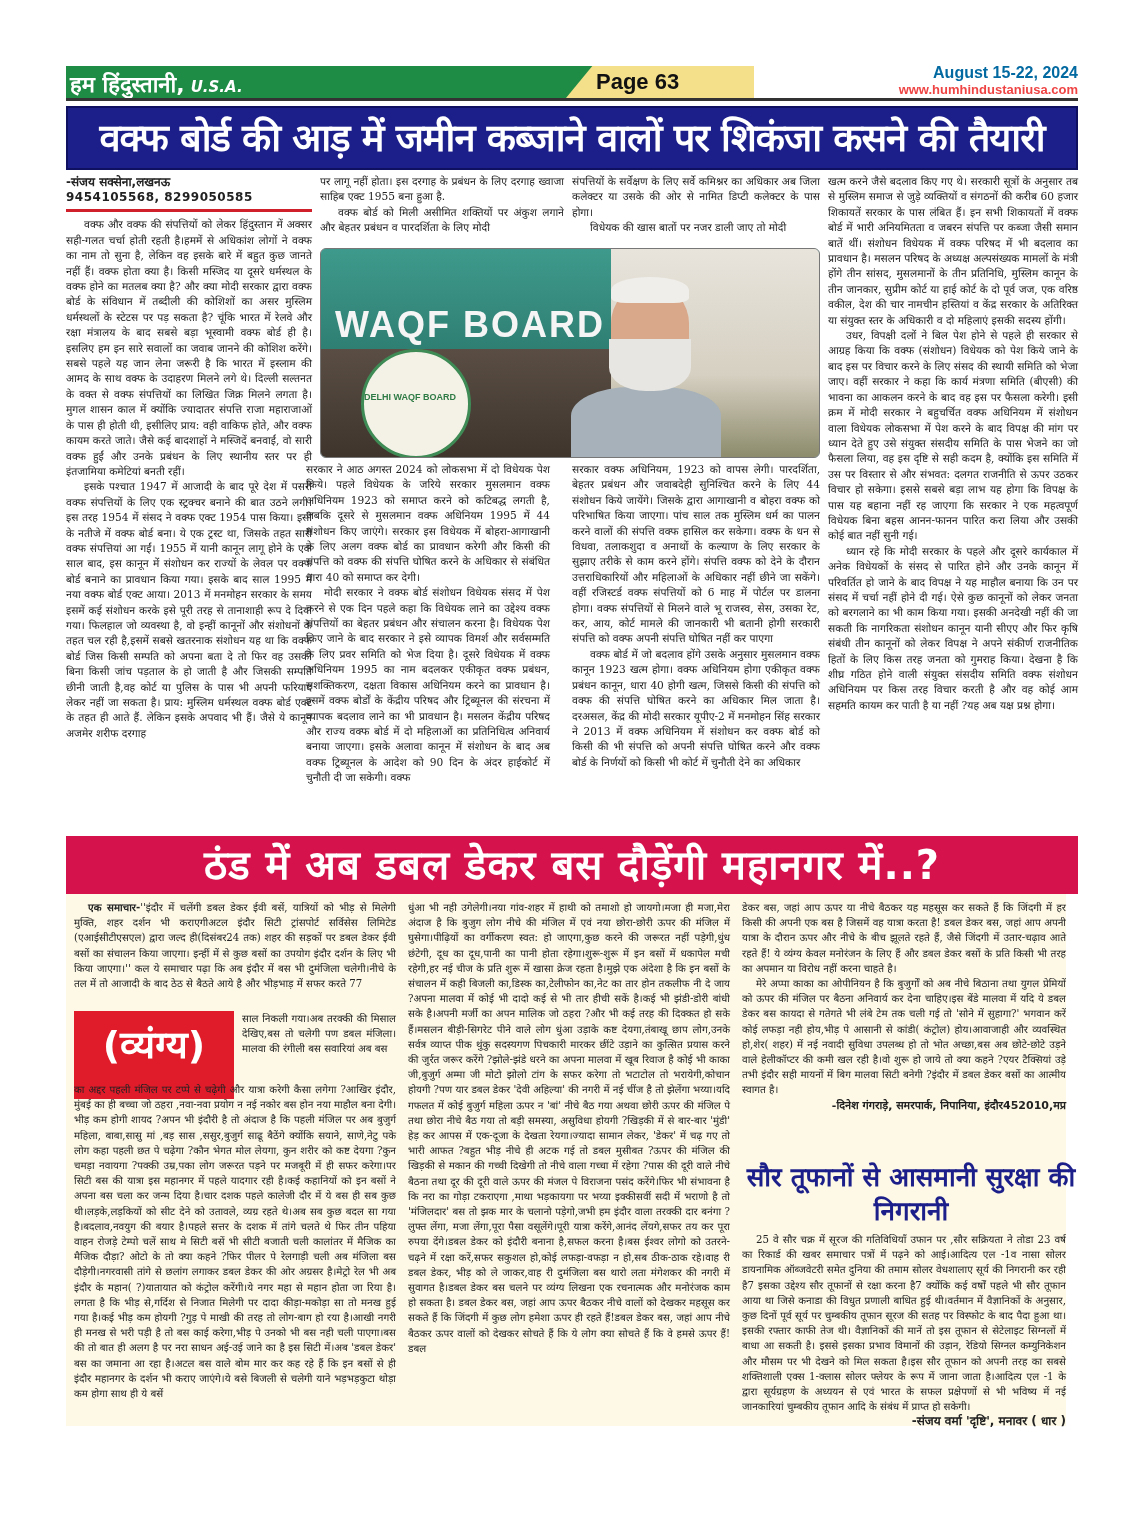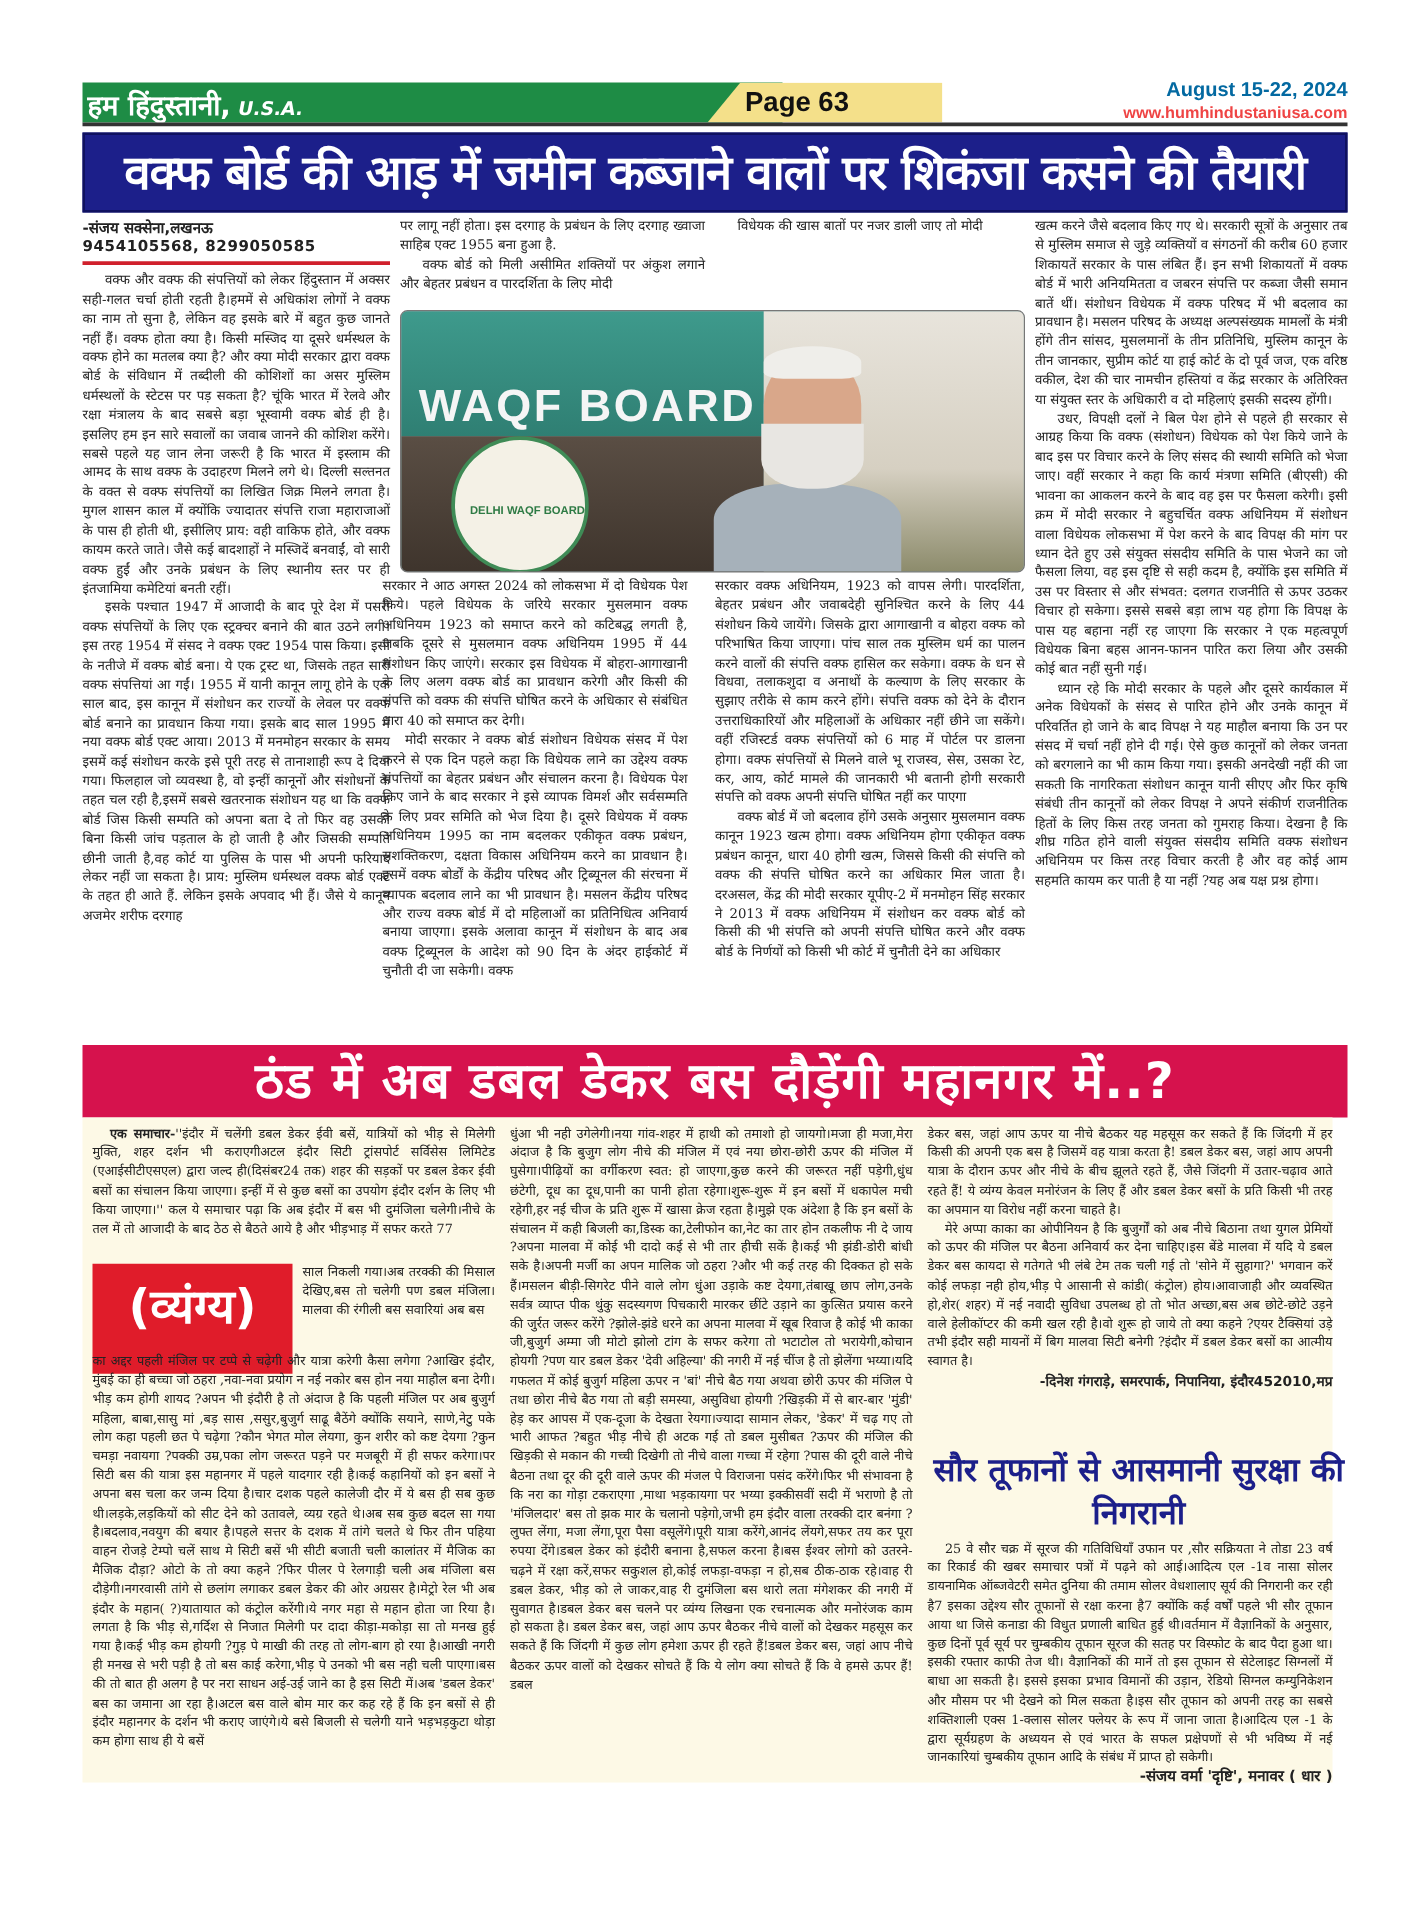--- a/index.html
+++ b/index.html
@@ -26,21 +26,21 @@
   .byline { font-family: "DejaVu Sans", sans-serif; font-weight: bold; font-size: 12px; line-height: 16px; color: #222; }
   .byline-phone { font-family: "DejaVu Sans", sans-serif; font-weight: bold; font-size: 12px; color: #222; letter-spacing: 0.5px; }
   .red-rule { height: 3px; background: #d0202c; margin: 4px 0 5px 0; }
 
   .photo { position: absolute; left: 254px; top: 248px; width: 500px; height: 210px; border-radius: 6px; overflow: hidden; border: 1px solid #777; background: #8aa; }
   .photo .sign { position: absolute; left: 0; top: 0; width: 290px; height: 100px; background: linear-gradient(#3e9a8c, #2f7f73); }
   .photo .urdu { position: absolute; left: 14px; top: 6px; color: #f2f2f2; font-size: 30px; font-weight: bold; }
   .photo .waqf { position: absolute; left: 14px; top: 55px; color: #f5f5f5; font-family: "Liberation Sans", sans-serif; font-weight: bold; font-size: 36px; letter-spacing: 2px; }
   .photo .lower-left { position: absolute; left: 0; top: 100px; width: 290px; height: 110px; background: linear-gradient(#5a4e44, #3e342c); }
   .photo .seal { position: absolute; left: 40px; top: 100px; width: 110px; height: 110px; border-radius: 50%; background: #f4f1e6; border: 3px solid #3f8b56; }
-  .photo .seal-text { position: absolute; left: 0; top: 51px; width: 104px; text-align: right; font-family: "Liberation Sans", sans-serif; font-size: 9px; font-weight: bold; color: #2e7b45; }
+  .photo .seal-text { position: absolute; left: 0; top: 40px; width: 104px; text-align: left; font-family: "Liberation Sans", sans-serif; font-size: 9px; font-weight: bold; color: #2e7b45; }
   .photo .bg-right { position: absolute; left: 290px; top: 0; width: 210px; height: 210px; background: linear-gradient(#e8e4dc, #d6d0c2 60%, #8b8a6a); }
   .photo .person { position: absolute; left: 230px; top: 20px; width: 180px; height: 190px; }
   .photo .face { position: absolute; left: 60px; top: 18px; width: 78px; height: 92px; border-radius: 40% 40% 45% 45%; background: #d9a78a; }
   .photo .beard { position: absolute; left: 58px; top: 70px; width: 82px; height: 52px; border-radius: 0 0 45% 45%; background: #e8e6e2; }
   .photo .hair { position: absolute; left: 60px; top: 8px; width: 78px; height: 26px; border-radius: 50% 50% 20% 20%; background: #efeeea; }
   .photo .vest { position: absolute; left: 20px; top: 118px; width: 150px; height: 72px; border-radius: 40% 40% 0 0; background: #a6b1ba; }
 
   
   .headline2 { position: absolute; top: 836px; left: 0; width: 1012px; height: 58px; background: #d6124d; color: #ffffff; font-weight: bold; font-size: 40px; text-align: center; line-height: 58px; white-space: nowrap; overflow: hidden; letter-spacing: 1px; }
 
@@ -79,20 +79,21 @@
     <p>वक्फ और वक्फ की संपत्तियों को लेकर हिंदुस्तान में अक्सर सही-गलत चर्चा होती रहती है।हममें से अधिकांश लोगों ने वक्फ का नाम तो सुना है, लेकिन वह इसके बारे में बहुत कुछ जानते नहीं हैं। वक्फ होता क्या है। किसी मस्जिद या दूसरे धर्मस्थल के वक्फ होने का मतलब क्या है? और क्या मोदी सरकार द्वारा वक्फ बोर्ड के संविधान में तब्दीली की कोशिशों का असर मुस्लिम धर्मस्थलों के स्टेटस पर पड़ सकता है? चूंकि भारत में रेलवे और रक्षा मंत्रालय के बाद सबसे बड़ा भूस्वामी वक्फ बोर्ड ही है। इसलिए हम इन सारे सवालों का जवाब जानने की कोशिश करेंगे। सबसे पहले यह जान लेना जरूरी है कि भारत में इस्लाम की आमद के साथ वक्फ के उदाहरण मिलने लगे थे। दिल्ली सल्तनत के वक्त से वक्फ संपत्तियों का लिखित जिक्र मिलने लगता है। मुगल शासन काल में क्योंकि ज्यादातर संपत्ति राजा महाराजाओं के पास ही होती थी, इसीलिए प्राय: वही वाकिफ होते, और वक्फ कायम करते जाते। जैसे कई बादशाहों ने मस्जिदें बनवाईं, वो सारी वक्फ हुईं और उनके प्रबंधन के लिए स्थानीय स्तर पर ही इंतजामिया कमेटियां बनती रहीं।</p>
     <p>इसके पश्चात 1947 में आजादी के बाद पूरे देश में पसरी वक्फ संपत्तियों के लिए एक स्ट्रक्चर बनाने की बात उठने लगी। इस तरह 1954 में संसद ने वक्फ एक्ट 1954 पास किया। इसी के नतीजे में वक्फ बोर्ड बना। ये एक ट्रस्ट था, जिसके तहत सारी वक्फ संपत्तियां आ गईं। 1955 में यानी कानून लागू होने के एक साल बाद, इस कानून में संशोधन कर राज्यों के लेवल पर वक्फ बोर्ड बनाने का प्रावधान किया गया। इसके बाद साल 1995 में नया वक्फ बोर्ड एक्ट आया। 2013 में मनमोहन सरकार के समय इसमें कई संशोधन करके इसे पूरी तरह से तानाशाही रूप दे दिया गया। फिलहाल जो व्यवस्था है, वो इन्हीं कानूनों और संशोधनों के तहत चल रही है,इसमें सबसे खतरनाक संशोधन यह था कि वक्फ बोर्ड जिस किसी सम्पति को अपना बता दे तो फिर वह उसकी बिना किसी जांच पड़ताल के हो जाती है और जिसकी सम्पति छीनी जाती है,वह कोर्ट या पुलिस के पास भी अपनी फरियाद लेकर नहीं जा सकता है। प्राय: मुस्लिम धर्मस्थल वक्फ बोर्ड एक्ट के तहत ही आते हैं. लेकिन इसके अपवाद भी हैं। जैसे ये कानून अजमेर शरीफ दरगाह</p>
   </div>
 
   <div class="col" style="left:254px; top:174px; width:244px;">
     <p class="noindent">पर लागू नहीं होता। इस दरगाह के प्रबंधन के लिए दरगाह ख्वाजा साहिब एक्ट 1955 बना हुआ है.</p>
     <p>वक्फ बोर्ड को मिली असीमित शक्तियों पर अंकुश लगाने और बेहतर प्रबंधन व पारदर्शिता के लिए मोदी</p>
   </div>
 
   <div class="col" style="left:506px; top:174px; width:248px;">
+    <p class="noindent">संपत्तियों के सर्वेक्षण के लिए सर्वे कमिश्नर का अधिकार अब जिला कलेक्टर या उसके की ओर से नामित डिप्टी कलेक्टर के पास होगा।</p>
     <p>विधेयक की खास बातों पर नजर डाली जाए तो मोदी</p>
   </div>
 
   <div class="photo">
     <div class="sign">
       <div class="waqf">WAQF BOARD</div>
     </div>
     <div class="lower-left"></div>
     <div class="seal">
       <div class="seal-text">DELHI WAQF BOARD</div>

